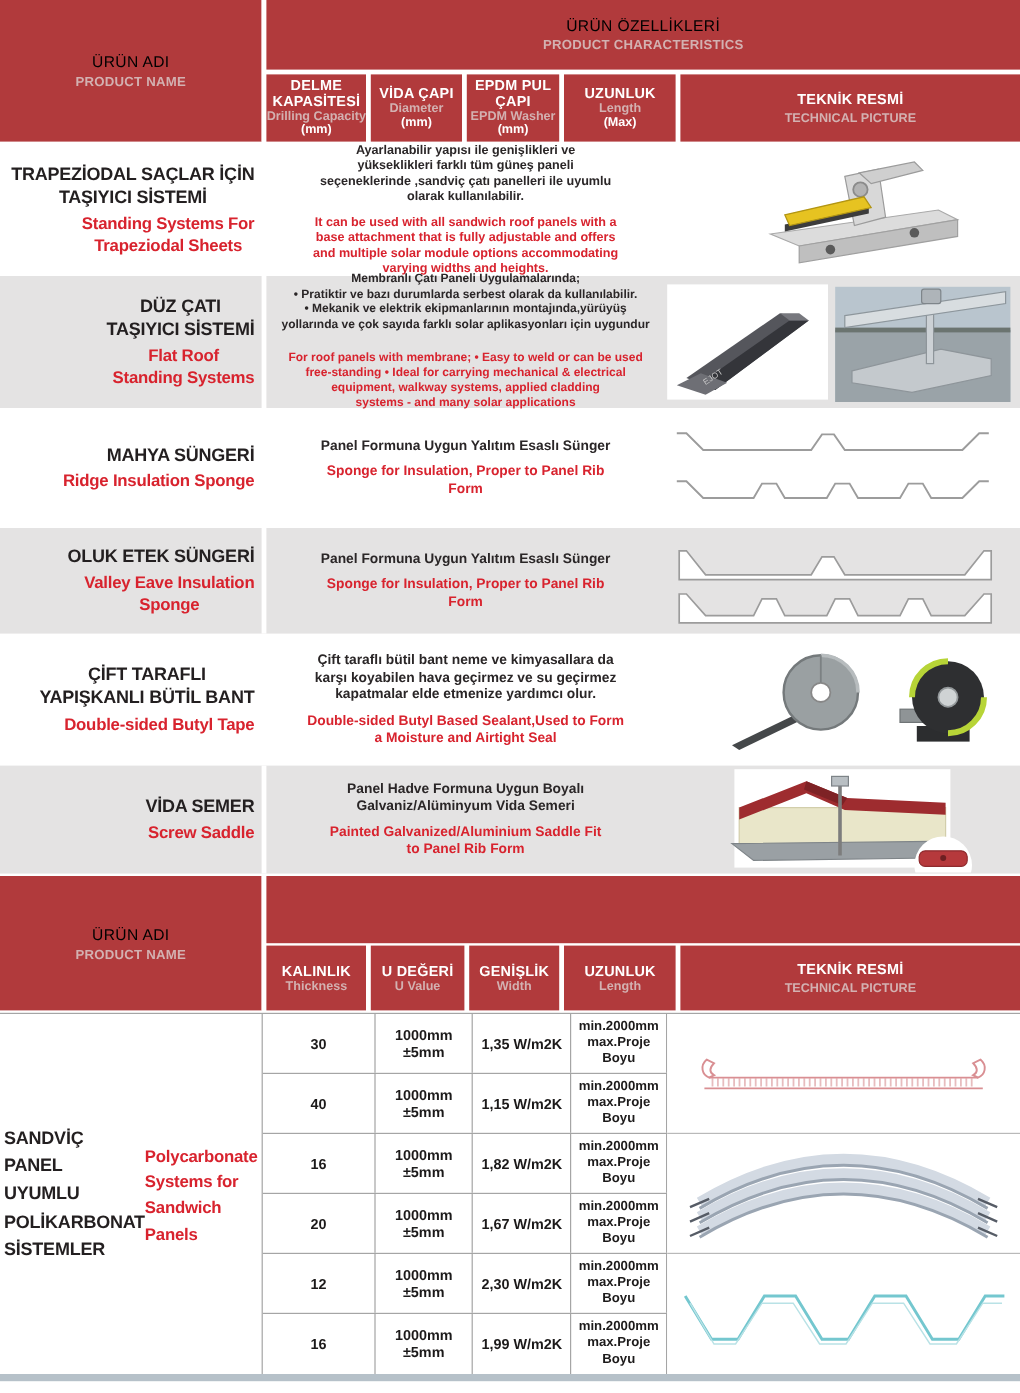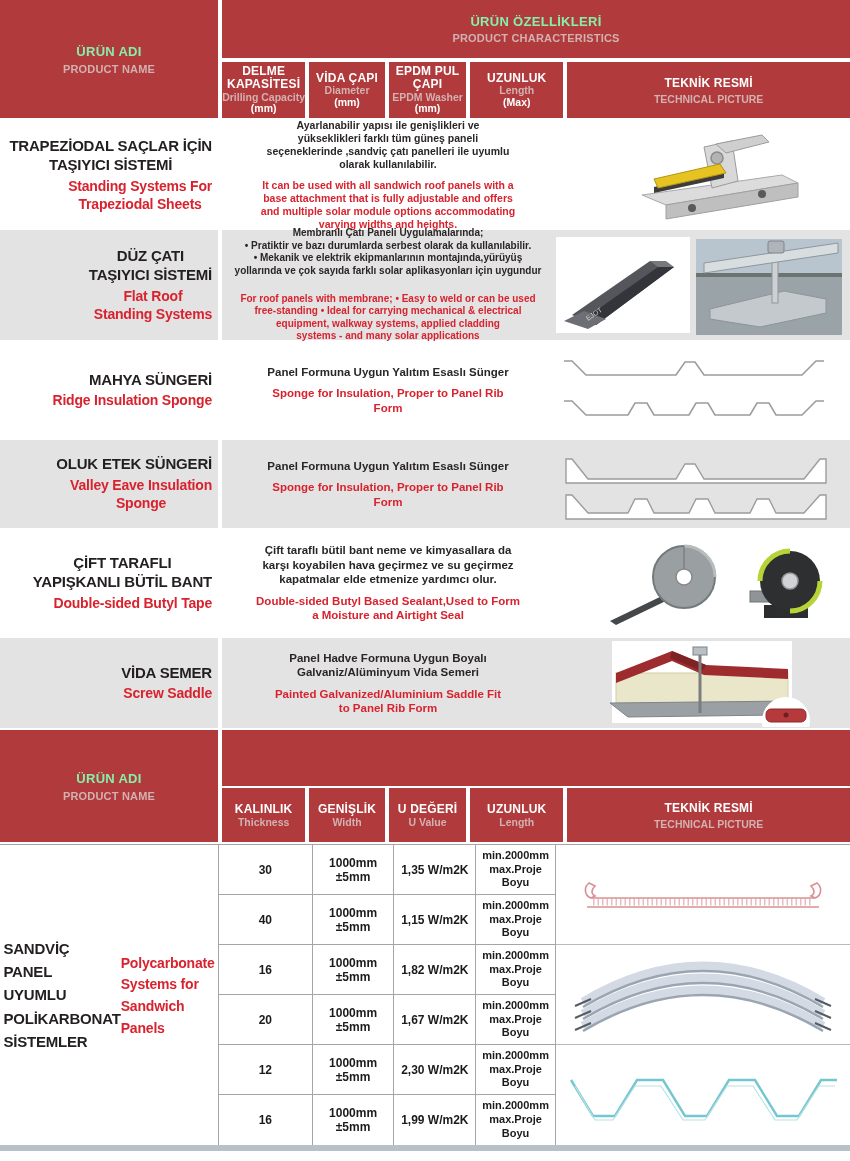--- a/index.html
+++ b/index.html
@@ -21,21 +21,21 @@
   .hgap{width:4px;background:#fff;}
   .hdr-right{width:628px;display:flex;flex-direction:column;background:#fff;}
   .hdr-title{height:58px;background:var(--red);display:flex;flex-direction:column;align-items:center;justify-content:center;gap:3px;}
   .hdr-sub{height:56px;margin-top:4px;display:flex;gap:4px;background:#fff;}
   .spec-head{background:var(--red);display:flex;flex-direction:column;align-items:center;justify-content:center;text-align:center;line-height:1.12;}
   .w1{width:86px}.w2{width:78px}.w3{width:80px}.w4{width:96px}
   .tech-head{width:292px;background:var(--red);display:flex;flex-direction:column;align-items:center;justify-content:center;gap:3px;}
   .h-tr{font-size:12px;font-weight:bold;color:#fff;letter-spacing:.2px;}
   .h-en{font-size:10.5px;font-weight:bold;color:var(--muted);}
   .h-unit{font-size:10.5px;font-weight:bold;color:#fff;}
-  .big-tr{font-size:13px;font-weight:bold;color:#86efac;letter-spacing:.3px;}
+  .big-tr{font-size:13px;font-weight:normal;color:#000000;letter-spacing:.3px;}
   .big-en{font-size:11px;font-weight:bold;color:var(--muted);letter-spacing:.2px;}
 
   
   .prow{display:flex;margin-bottom:2px;}
   .bg-w{background:#fff;} .bg-g{background:var(--grayrow);}
   .r1{height:106px}.r2{height:110px}.r3{height:96px}.r4{height:88px}.r5{height:106px}.r6{height:90px}
   .pname{width:218px;display:flex;flex-direction:column;align-items:flex-end;justify-content:center;text-align:center;padding:0 6px;}
   .pgap{width:4px;background:#fff;}
   .pdesc{width:332px;display:flex;flex-direction:column;align-items:center;justify-content:center;text-align:center;padding:2px 8px;}
   .ptech{width:292px;display:flex;align-items:center;justify-content:center;overflow:hidden;}
@@ -287,27 +287,27 @@
       <div class="big-en">PRODUCT NAME</div>
     </div>
     <div class="hgap"></div>
     <div class="hdr2-right">
       <div class="hdr2-band"></div>
       <div class="hdr2-sub">
         <div class="spec-head w1">
           <div class="h-tr">KALINLIK</div>
           <div class="h-en">Thickness</div>
         </div>
+        <div class="spec-head w3">
+          <div class="h-tr">U DEĞERİ</div>
+          <div class="h-en">U Value</div>
+        </div>
         <div class="spec-head w2">
           <div class="h-tr">GENİŞLİK</div>
           <div class="h-en">Width</div>
-        </div>
-        <div class="spec-head w3">
-          <div class="h-tr">U DEĞERİ</div>
-          <div class="h-en">U Value</div>
         </div>
         <div class="spec-head w4">
           <div class="h-tr">UZUNLUK</div>
           <div class="h-en">Length</div>
         </div>
         <div class="tech-head">
           <div class="h-tr">TEKNİK RESMİ</div>
           <div class="h-en">TECHNICAL PICTURE</div>
         </div>
       </div>

